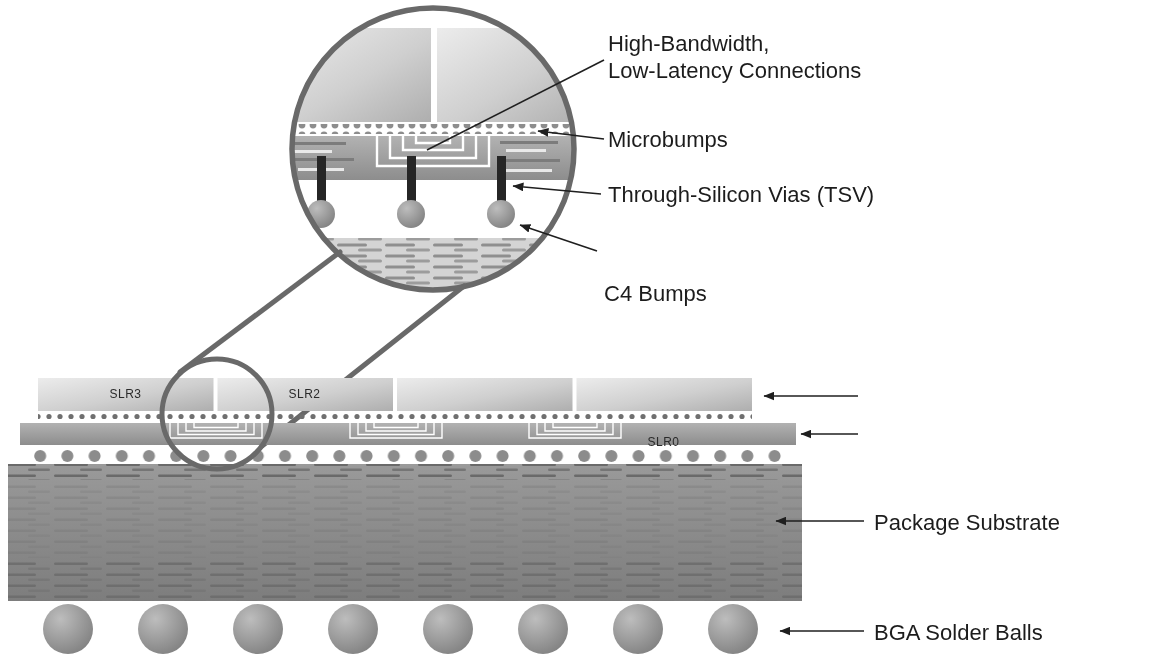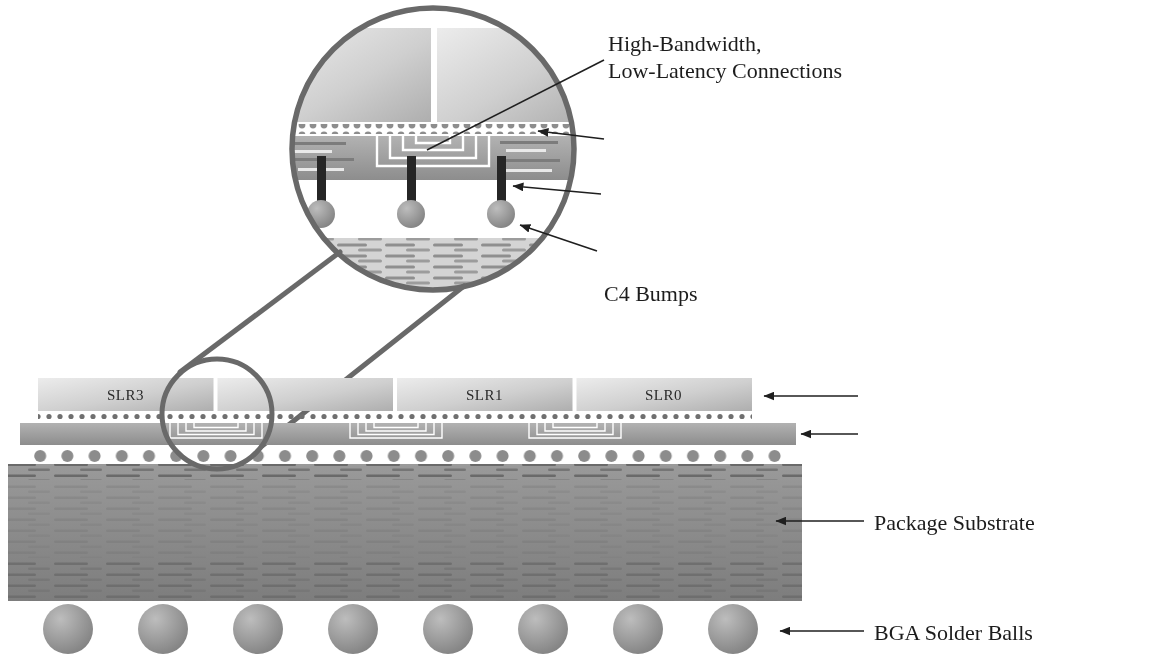--- a/index.html
+++ b/index.html
@@ -2,33 +2,33 @@
 <html><head>
 <meta charset="utf-8">
 <style>
   html, body { margin: 0; padding: 0; background: #ffffff; }
   .stage {
     position: relative;
     width: 1172px;
     height: 661px;
     background: #ffffff;
     overflow: hidden;
-    font-family: Liberation Serif, serif;
+    font-family: Liberation Sans, sans-serif;
   }
   .gfx { position: absolute; left: 0; top: 0; }
   .label {
     position: absolute;
     font-size: 22px;
     line-height: 27px;
     color: #1c1c1c;
     white-space: pre-line;
   }
   .slr-label {
     position: absolute;
-    font-size: 15px;
+    font-size: 12px;
     color: #2a2a2a;
     text-align: center;
     top: 387px;
     width: 175px;
     letter-spacing: 0.5px;
   }
 </style>
 </head>
 <body>
 
@@ -185,22 +185,24 @@
     <g stroke="#1f1f1f" stroke-width="1.6">
       <line x1="858" y1="396" x2="764" y2="396" marker-end="url(#arrowHead)"></line>
       <line x1="858" y1="434" x2="801" y2="434" marker-end="url(#arrowHead)"></line>
       <line x1="864" y1="521" x2="776" y2="521" marker-end="url(#arrowHead)"></line>
       <line x1="864" y1="631" x2="780" y2="631" marker-end="url(#arrowHead)"></line>
     </g>
   </svg>
 
   <div class="label" style="left:608px; top:30px;">High-Bandwidth,
 Low-Latency Connections</div>
+  <div class="label" style="left:608px; top:126px;">Microbumps</div>
+  <div class="label" style="left:608px; top:181px;">Through-Silicon Vias (TSV)</div>
   <div class="label" style="left:604px; top:238px;margin-top:42px;">C4 Bumps</div>
 
   <div class="slr-label" style="left:38px;">SLR3</div>
-  <div class="slr-label" style="left:397px;">SLR1</div>
-  <div class="slr-label" style="left:576px;">SLR0</div>
+  <div class="slr-label" style="left:217px;">SLR2</div>
+  <div class="slr-label" style="left:576px;margin-top:48px;">SLR0</div>
 
   <div class="label" style="left:874px; top:619px;">BGA Solder Balls</div>
   <div class="label" style="left:874px; top:509px;">Package Substrate</div>
 
 </div>
 
 </body></html>

